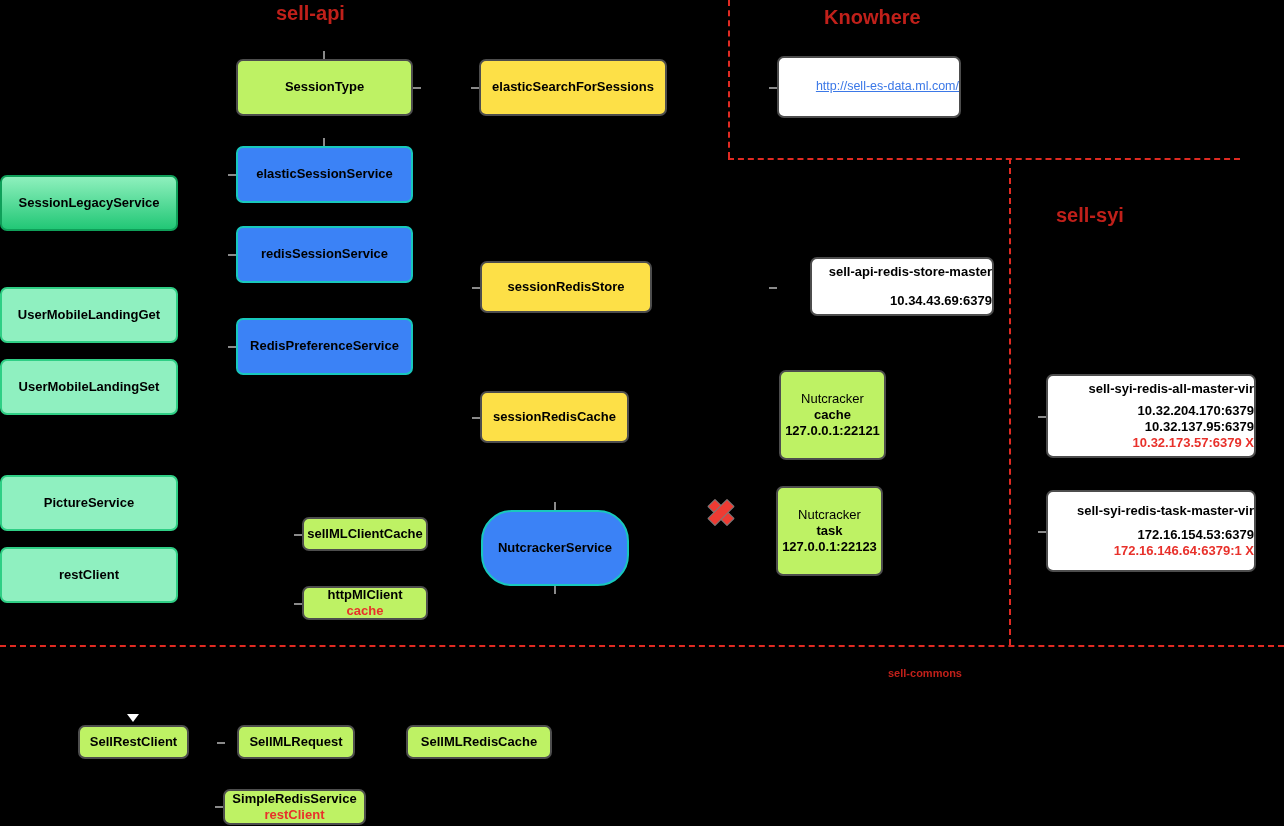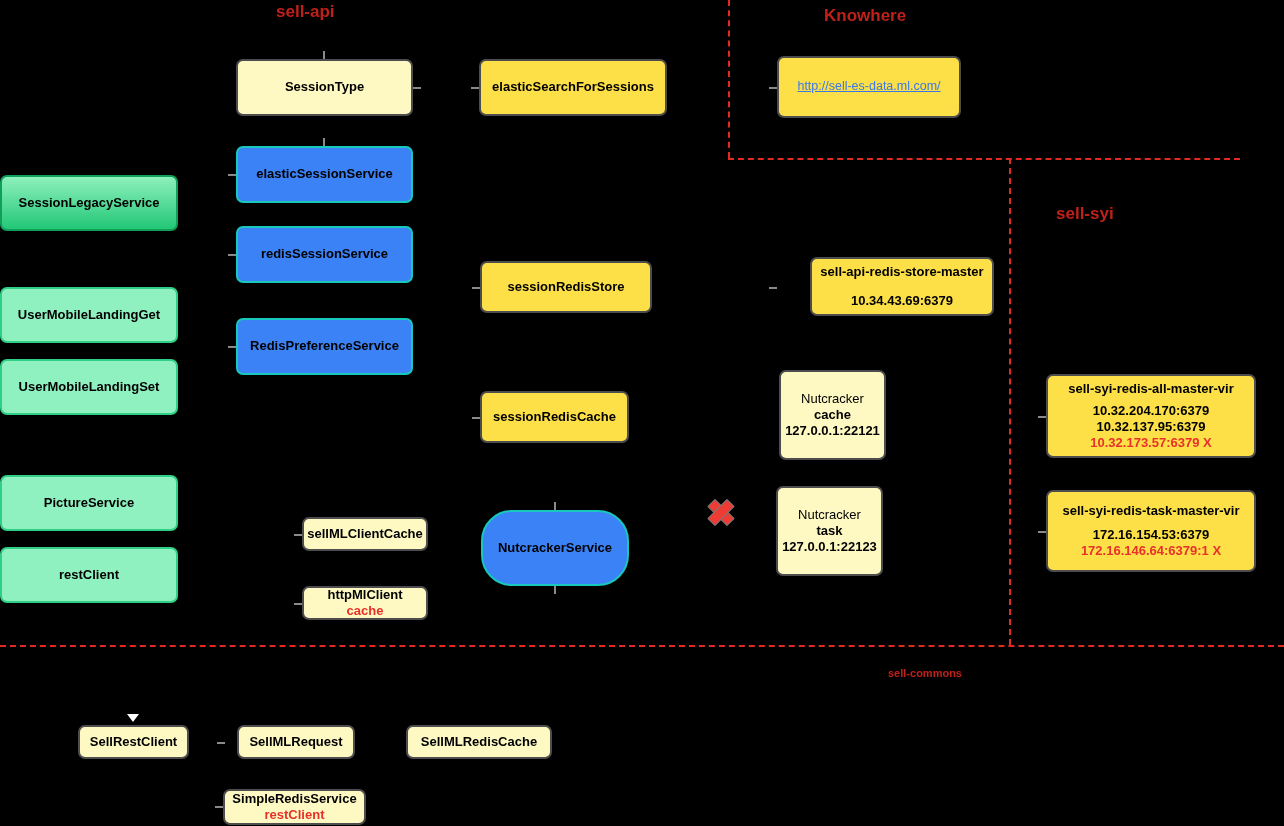--- a/index.html
+++ b/index.html
@@ -32,40 +32,40 @@
     border: 2px solid #4d4d4d;
     color: #000000;
     font-size: 13px;
     font-weight: bold;
     line-height: 1.25;
     box-shadow: 2px 2px 2px rgba(0,0,0,0.55);
   }
   .node .title { display: block; }
   .node .sub   { display: block; font-weight: bold; }
 
-  .n-white  { background: #fef9c3; }
+  .n-white  { background: #bef264; }
   .n-cyan   { background: #3b82f6; border-color: #18c8bd; }
   .n-green  { background: linear-gradient(180deg,#8ef0bd 0%,#22c776 100%);
               border-color: #0f9f59; }
   .n-mint   { background: #8ff0c0; border-color: #2fcf85; }
   .n-yellow { background: #fde047; border-color: #4d4d4d; }
-  .n-grey   { background: #fde047; border-color: #4d4d4d; }
+  .n-grey   { background: #ffffff; border-color: #4d4d4d; align-items: flex-end; }
 
   .node.n-plain-shadow { box-shadow: 3px 3px 3px rgba(0,0,0,0.6); }
 
   .nrm { font-weight: normal; }
   .red { color: #e8312b; font-weight: bold; }
   .bold { font-weight: bold; }
 
   
   .region-label {
     position: absolute;
     color: #c0201a;
     font-weight: bold;
-    font-size: 17px;
+    font-size: 20px;
     white-space: nowrap;
   }
   .region-label.small { font-size: 11px; }
 
   
   .dash-h {
     position: absolute;
     height: 0;
     border-top: 2px dashed #e02a22;
   }

